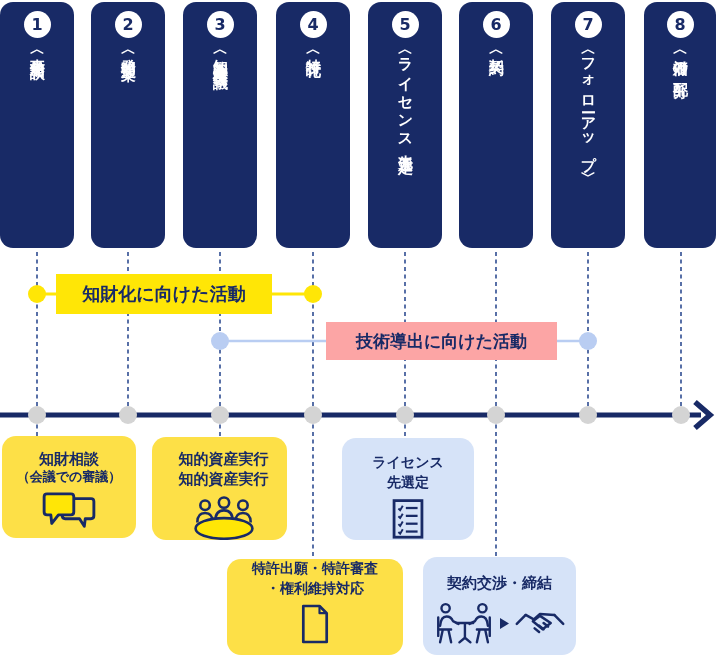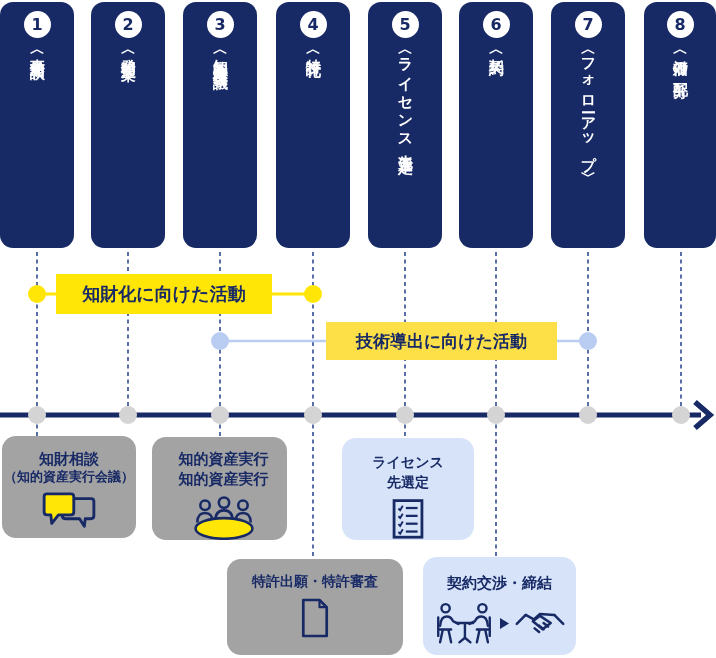--- a/index.html
+++ b/index.html
@@ -22,33 +22,33 @@
     color:#ffffff;font-size:15px;font-weight:700;letter-spacing:2px;line-height:1;
   }
   
   .wires{position:absolute;left:0;top:0;z-index:1;}
   
   .band{
     position:absolute;display:flex;align-items:center;justify-content:center;
     color:#182a66;font-weight:700;z-index:3;
   }
   .band-ip{left:56px;top:274px;width:216px;height:40px;background:#ffe606;font-size:18px;}
-  .band-tech{left:326px;top:322px;width:231px;height:38px;background:#fde047;font-size:17px;}
+  .band-tech{left:326px;top:322px;width:231px;height:38px;background:#fca5a5;font-size:17px;}
   
   .box{
     position:absolute;border-radius:14px;z-index:3;
     display:flex;flex-direction:column;align-items:center;
     color:#182a66;font-weight:700;text-align:center;
   }
-  .box.yellow{background:#a3a3a3;}
+  .box.yellow{background:#fde047;}
   .box.blue{background:#d6e3f8;}
   .box-consult{left:2px;top:436px;width:134px;height:102px;padding-top:13px;box-sizing:border-box;}
   .box-council{left:152px;top:437px;width:135px;height:103px;padding-top:12px;box-sizing:border-box;padding-left:8px;}
   .box-licensee{left:342px;top:438px;width:132px;height:102px;padding-top:15px;box-sizing:border-box;}
-  .box-patent{left:227px;top:559px;width:176px;height:96px;padding-top:13px;box-sizing:border-box;}
+  .box-patent{left:227px;top:559px;width:176px;height:96px;box-sizing:border-box;}
   .box-contract{left:423px;top:557px;width:153px;height:98px;padding-top:16px;box-sizing:border-box;}
   .t15{font-size:15px;line-height:1.35;}
   .t14{font-size:14px;line-height:1.4;}
   .t13{font-size:13px;line-height:1.3;}
   .icon-row{display:flex;align-items:center;gap:6px;margin-top:7px;}
   .mt4{margin-top:4px;} .mt6{margin-top:6px;}
 </style>
 </head>
 <body>
 
@@ -124,21 +124,21 @@
 
   <div class="band band-ip">
     <span>知財化に向けた活動</span>
   </div>
   <div class="band band-tech">
     <span>技術導出に向けた活動</span>
   </div>
 
   <div class="box yellow box-consult">
     <div class="t15">知財相談</div>
-    <div class="t13">（知的資産実行会議）</div>
+    <div class="t13">（会議での審議）</div>
     <svg class="mt4" width="62" height="44" viewBox="0 0 64 46">
       <path d="M28 9 H55 Q58 9 58 12 V27 Q58 30 55 30 H49 L48 38 L43 30 H28 Q25 30 25 27 V12 Q25 9 28 9 Z" fill="none" stroke="#182a66" stroke-width="3" stroke-linejoin="round"></path>
       <path d="M9 4 H34 Q37 4 37 7 V23 Q37 26 34 26 H21 L14 35 L13 26 H9 Q6 26 6 23 V7 Q6 4 9 4 Z" fill="#ffe606" stroke="#182a66" stroke-width="3" stroke-linejoin="round"></path>
     </svg>
   </div>
 
   <div class="box yellow box-council">
     <div class="t15">知的資産実行</div>
     <div class="t15">知的資産実行</div>
     <svg class="mt4" width="72" height="50" viewBox="0 0 74 54">
@@ -169,20 +169,21 @@
         <line x1="17.5" y1="11.5" x2="31" y2="11.5"></line>
         <line x1="17.5" y1="20.5" x2="31" y2="20.5"></line>
         <line x1="17.5" y1="29.5" x2="31" y2="29.5"></line>
         <line x1="17.5" y1="38.5" x2="31" y2="38.5"></line>
       </g>
     </svg>
   </div>
 
   <div class="box yellow box-patent">
     <div class="t14">特許出願・特許審査</div>
+    <div class="t14">・権利維持対応</div>
     <svg class="mt4" width="36" height="44" viewBox="0 0 40 48">
       <path d="M7 4 H25 L33 12 V44 H7 Z" fill="none" stroke="#182a66" stroke-width="3" stroke-linejoin="round"></path>
       <path d="M25 4 V12 H33" fill="none" stroke="#182a66" stroke-width="2.4" stroke-linejoin="round"></path>
     </svg>
   </div>
 
   <div class="box blue box-contract">
     <div class="t15">契約交渉・締結</div>
     <div class="icon-row">
       <svg width="60" height="46" viewBox="0 0 64 50">

